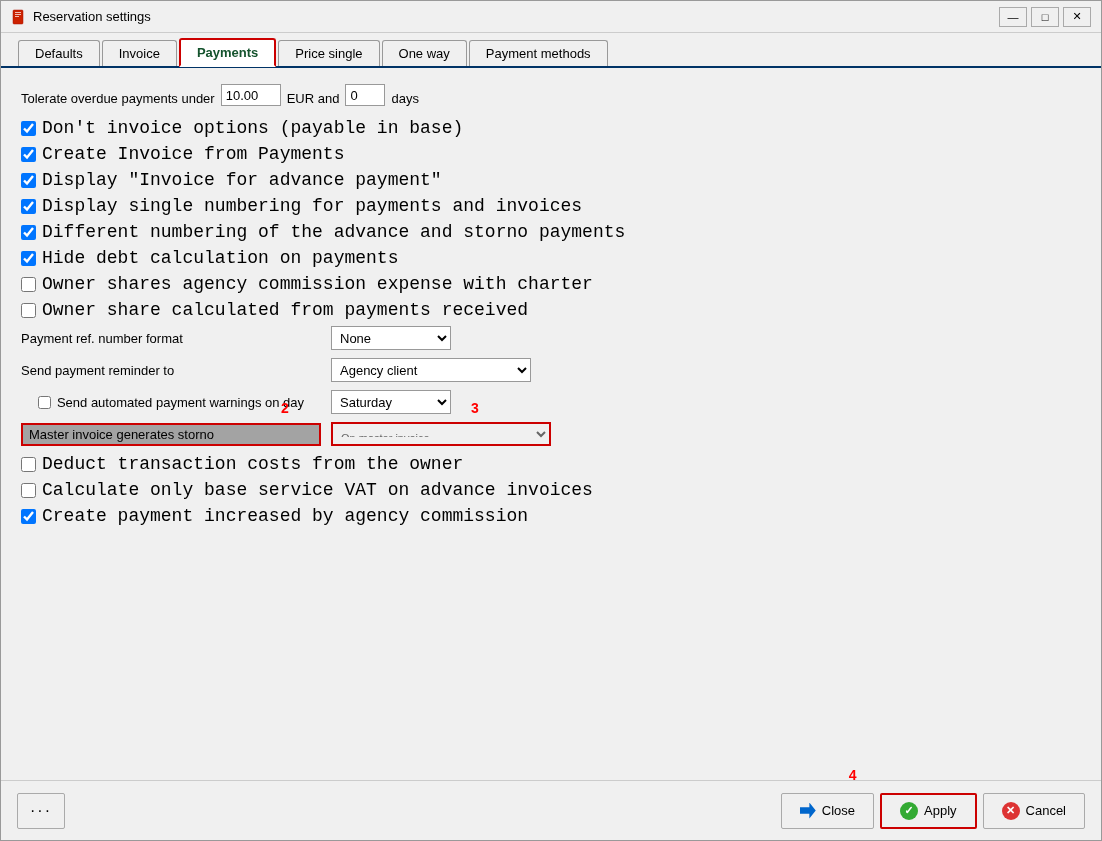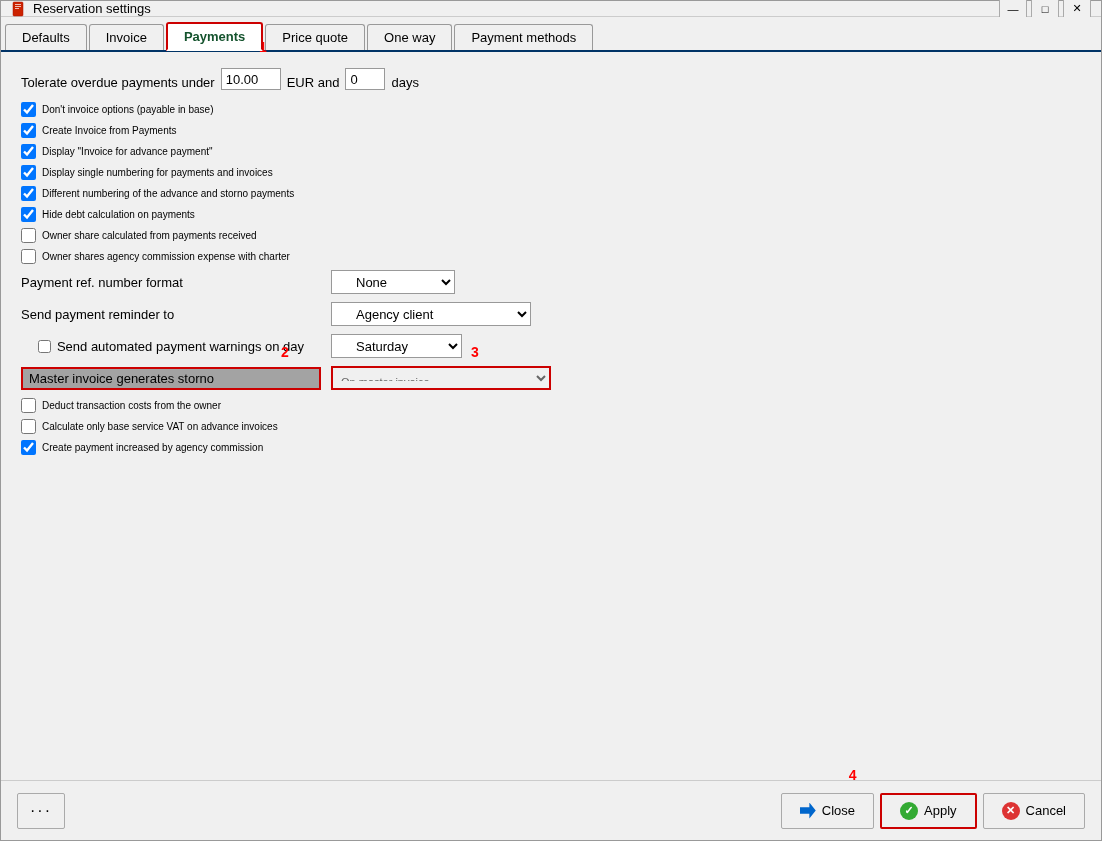--- a/index.html
+++ b/index.html
@@ -21,21 +21,21 @@
       display: flex;
       flex-direction: column;
       position: relative;
     }
     .title-bar {
       background: #f0f0f0;
       border-bottom: 1px solid #ccc;
       display: flex;
       align-items: center;
       padding: 6px 10px;
-      height: 16px;
+      height: 32px;
       flex-shrink: 0;
       justify-content: center;
     }
     .title-bar-icon {
       width: 16px;
       height: 16px;
       margin-right: 6px;
       display: flex;
       align-items: center;
     }
@@ -64,21 +64,21 @@
     .annotation {
       position: absolute;
       color: red;
       font-weight: bold;
       font-size: 14px;
     }
 
     .tabs-bar {
       display: flex;
       align-items: flex-end;
-      padding: 4px 8px 0 4px;
+      padding: 4px 8px 0 17px;
       background: #f0f0f0;
       border-bottom: 2px solid #003366;
       flex-shrink: 0;
     }
     .tab {
       padding: 5px 16px;
       border: 1px solid #999;
       border-bottom: none;
       background: #f0f0f0;
       cursor: pointer;
@@ -126,35 +126,35 @@
       display: flex;
       align-items: center;
       margin-bottom: 6px;
       gap: 6px;
     }
     .checkbox-row input[type="checkbox"] {
       width: 15px;
       height: 15px;
       cursor: pointer;
     }
-    .checkbox-row label { font-size: 10px; cursor: pointer; }
+    .checkbox-row label { font-size: 18px; cursor: pointer; font-family: Liberation Mono, monospace; }
 
     .field-row {
       display: flex;
       align-items: center;
       margin-bottom: 8px;
       gap: 10px;
     }
     .field-label { font-size: 13px; width: 300px; }
     .field-select {
       height: 24px;
       border: 1px solid #999;
       background: #fff;
       font-size: 13px;
-      padding: 1px 20px;
+      padding: 1px 4px;
       cursor: pointer;
       min-width: 120px;
     }
     .field-select-wide {
       min-width: 200px;
     }
 
     
     .master-invoice-row {
       display: flex;
@@ -276,21 +276,21 @@
       <button class="title-bar-btn">—</button>
       <button class="title-bar-btn">□</button>
       <button class="title-bar-btn">✕</button>
     </div>
   </div>
 
   <div class="tabs-bar">
     <div class="tab">Defaults</div>
     <div class="tab">Invoice</div>
     <div class="tab active">Payments</div>
-    <div class="tab">Price quote</div>
+    <div class="tab">Price single</div>
     <div class="tab">One way</div>
     <div class="tab">Payment methods</div>
   </div>
 
   <div class="content">
 
     <div class="tolerance-row">
       <span class="tolerance-label">Tolerate overdue payments under</span>
       <input class="tolerance-input" type="text" value="10.00" style="">
       <span class="tolerance-text">EUR and</span>
@@ -316,26 +316,26 @@
     </div>
     <div class="checkbox-row">
       <input type="checkbox" checked="" id="cb5" style="">
       <label for="cb5">Different numbering of the advance and storno payments</label>
     </div>
     <div class="checkbox-row">
       <input type="checkbox" checked="" id="cb6" style="">
       <label for="cb6">Hide debt calculation on payments</label>
     </div>
     <div class="checkbox-row">
+      <input type="checkbox" id="cb7" style="">
+      <label for="cb7">Owner shares agency commission expense with charter</label>
+    </div>
+    <div class="checkbox-row">
       <input type="checkbox" id="cb8" style="">
       <label for="cb8">Owner share calculated from payments received</label>
-    </div>
-    <div class="checkbox-row">
-      <input type="checkbox" id="cb7" style="">
-      <label for="cb7">Owner shares agency commission expense with charter</label>
     </div>
 
     <div class="field-row" style="margin-top:2px;">
       <span class="field-label">Payment ref. number format</span>
       <select class="field-select">
         <option>None</option>
         <option>Sequential</option>
         <option>Custom</option>
       </select>
     </div>

